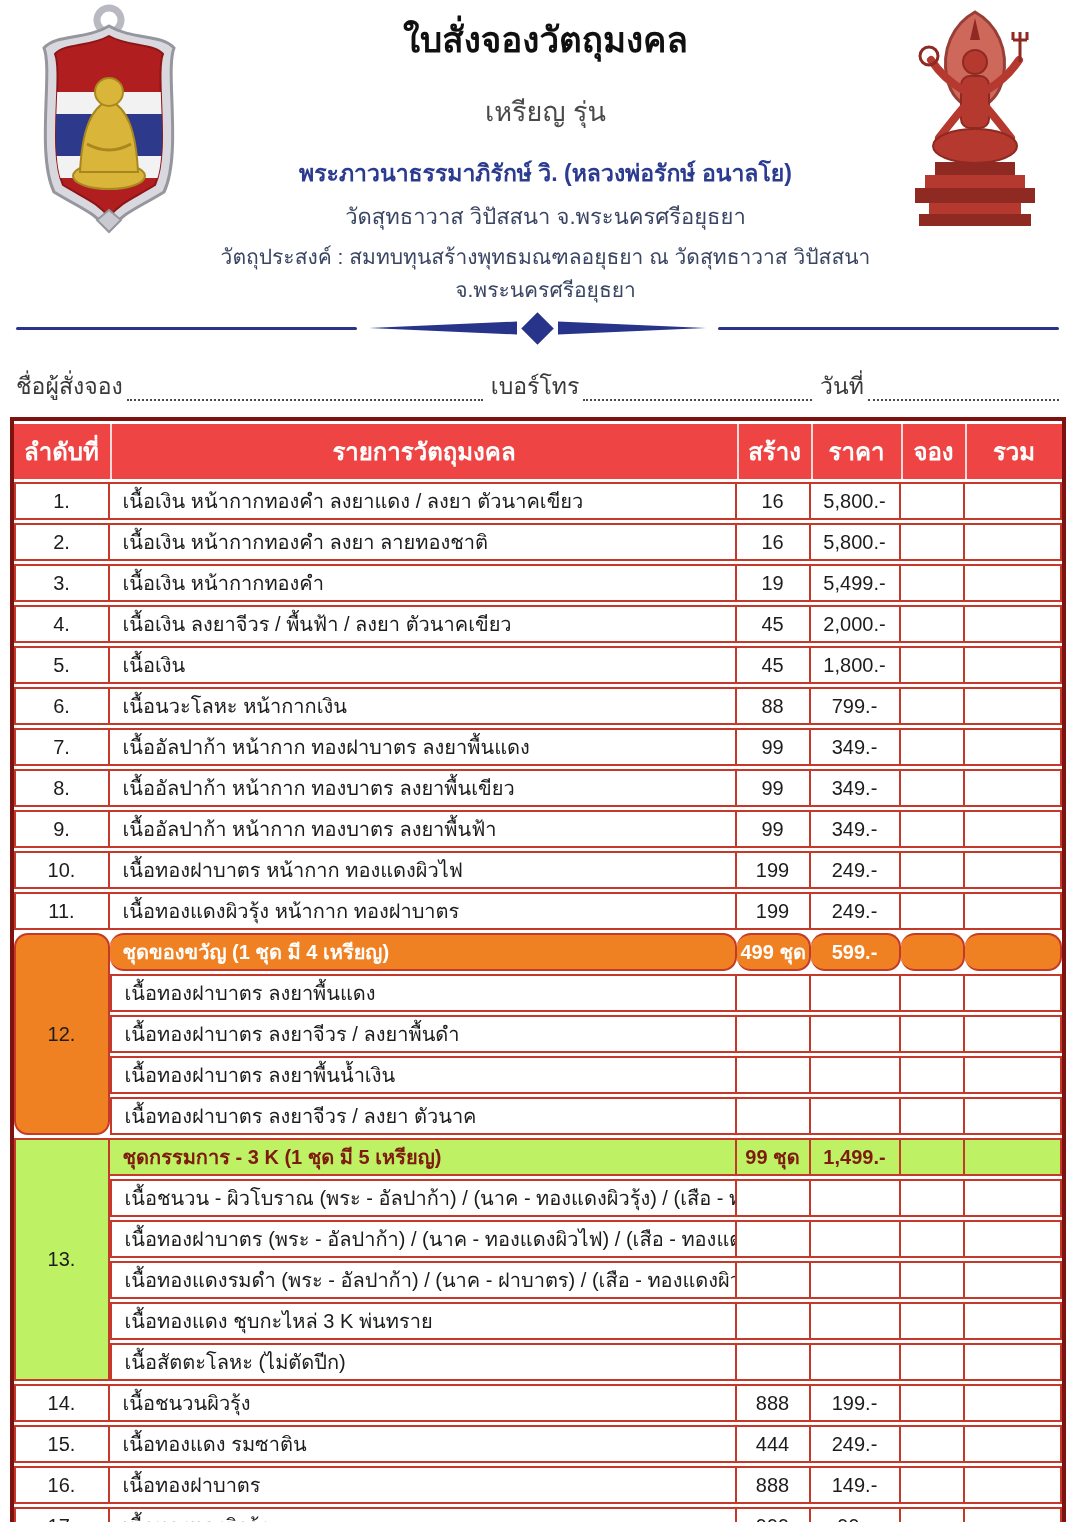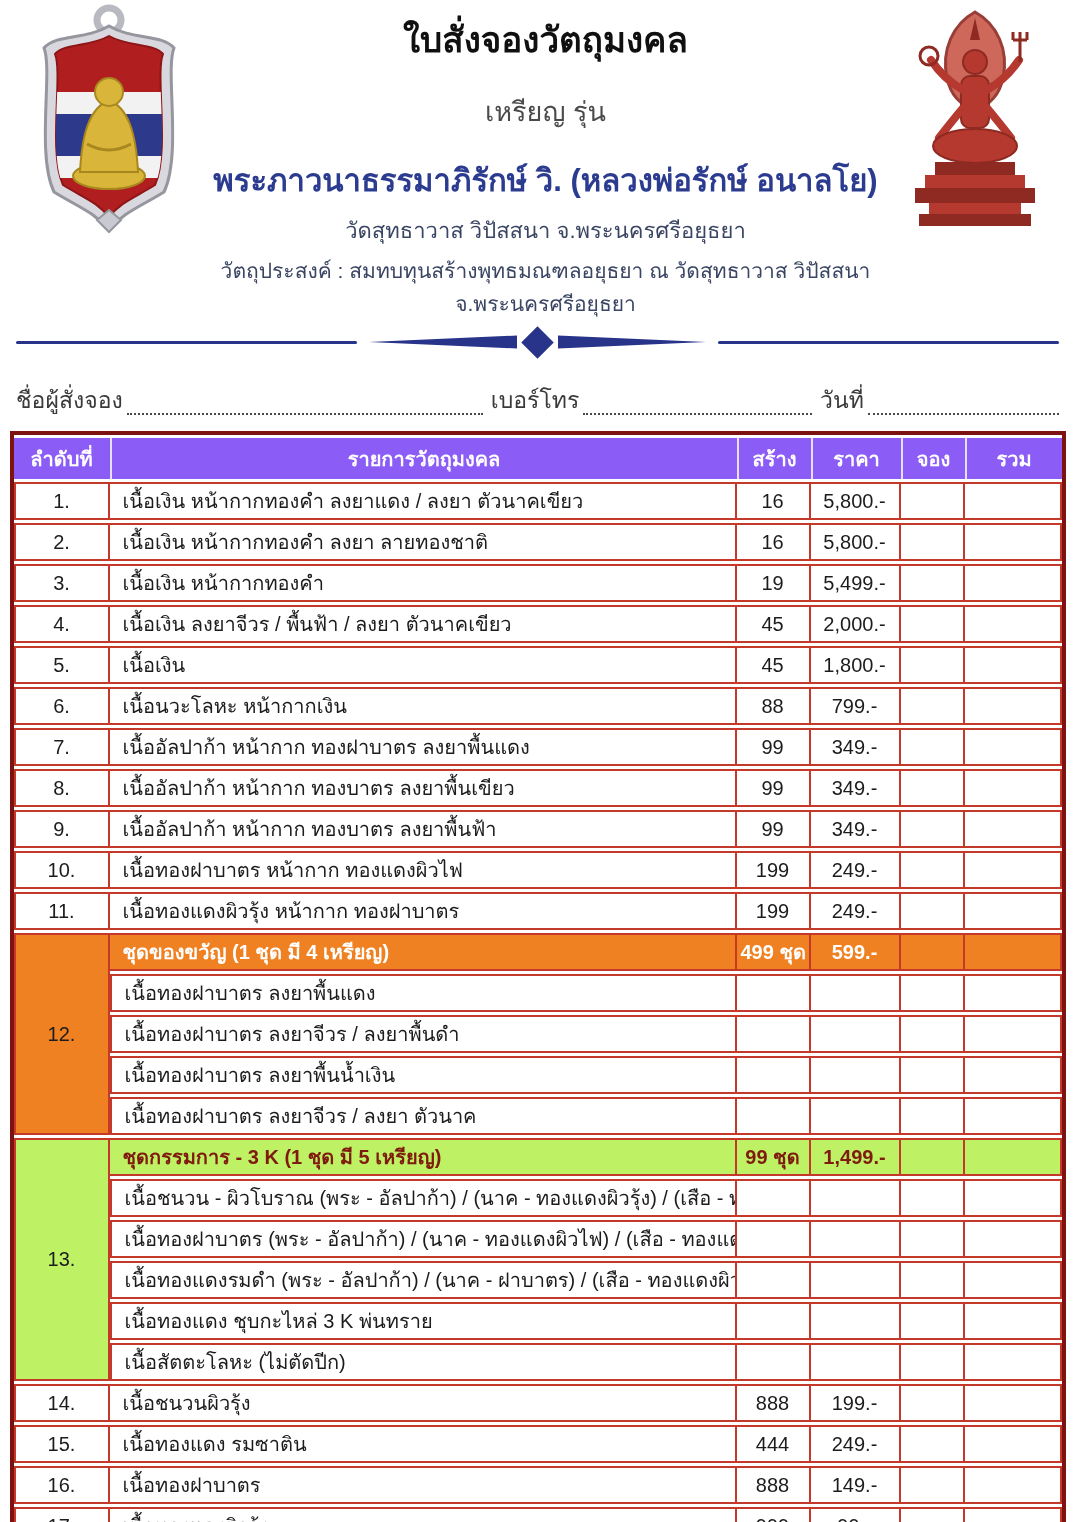--- a/index.html
+++ b/index.html
@@ -14,21 +14,21 @@
   .center{flex:1;text-align:center;padding-top:8px;}
   .form-title{font-size:35px;font-weight:bold;color:#101010;}
   .series-line{display:flex;justify-content:center;align-items:center;gap:20px;height:84px;margin-top:2px;}
   .coin-label{font-size:27px;color:#4a4a4a;}
   .series-name{
     font-size:58px;font-weight:bold;font-style:italic;color:#C2272D;
     font-family:"DejaVu Serif","Liberation Serif",serif;
     text-shadow:2px 3px 0 rgba(60,60,60,.25);
     letter-spacing:1px;
   }
-  .monk{font-size:31px;font-weight:bold;color:#2B3B8F;margin-top:2px;}
+  .monk{font-size:23px;font-weight:bold;color:#2B3B8F;margin-top:2px;}
   .temple{font-size:22px;color:#3A4563;margin-top:8px;}
   .purpose{font-size:21px;color:#3A4563;margin-top:6px;}
   
   .divider{display:flex;align-items:center;margin:8px 16px 0 16px;height:28px;}
   .dline{flex:1;height:3px;background:#28348A;border-radius:2px;}
   .dgap{width:12px;}
   .diamond{width:23px;height:23px;background:#28348A;transform:rotate(45deg);margin:0 9px;flex:0 0 23px;}
   
   .fields{display:flex;align-items:flex-end;margin:26px 16px 0 16px;font-size:23px;color:#3a3a3a;}
   .flabel{white-space:nowrap;}
@@ -36,33 +36,33 @@
   .dot-name{flex:1.9;}
   .dot-phone{flex:1.22;}
   .dot-date{flex:1.02;margin-right:0;}
   
   table.order{
     width:1048px;margin:13px auto 0 auto;
     border-collapse:separate;border-spacing:0 3px;
     border:4px solid #7E120F;table-layout:fixed;
   }
   thead th{
-    background:#8b5cf6;color:#fff;font-size:20px;font-weight:bold;height:37px;
-    border-left:2px solid rgba(255,255,255,.8);padding:2px 2px;
+    background:#ef4444;color:#fff;font-size:24px;font-weight:bold;height:37px;
+    border-left:2px solid rgba(255,255,255,.8);padding:8px 2px;
   }
   thead th:first-child{border-left:none;}
   td{
     border:2px solid #C5392B;border-left:none;height:22px;font-size:20px;
     padding:1px 4px;background:#fff;overflow:hidden;white-space:nowrap;
   }
   tr td:first-child{border-left:2px solid #C5392B;}
   .no{text-align:center;}
   .desc{text-align:left;padding-left:13px;}
   .num{text-align:center;}
-  .acc-orange{background:#F08122;}
+  .acc-orange{background:#F08122;border-radius:14px;}
   .acc-amber{background:#bef264;}
   .txt-orange{color:#ffffff;font-weight:bold;}
   .txt-amber{color:#7E1A0E;font-weight:bold;}
 </style>
 </head>
 <body>
 
 <div class="top">
 
   <div class="medal-wrap">

